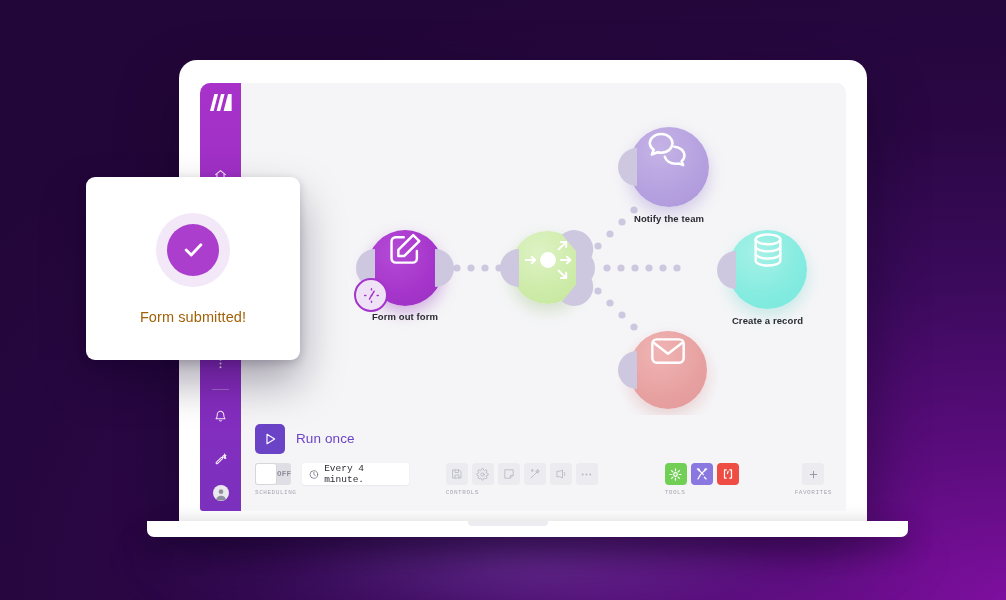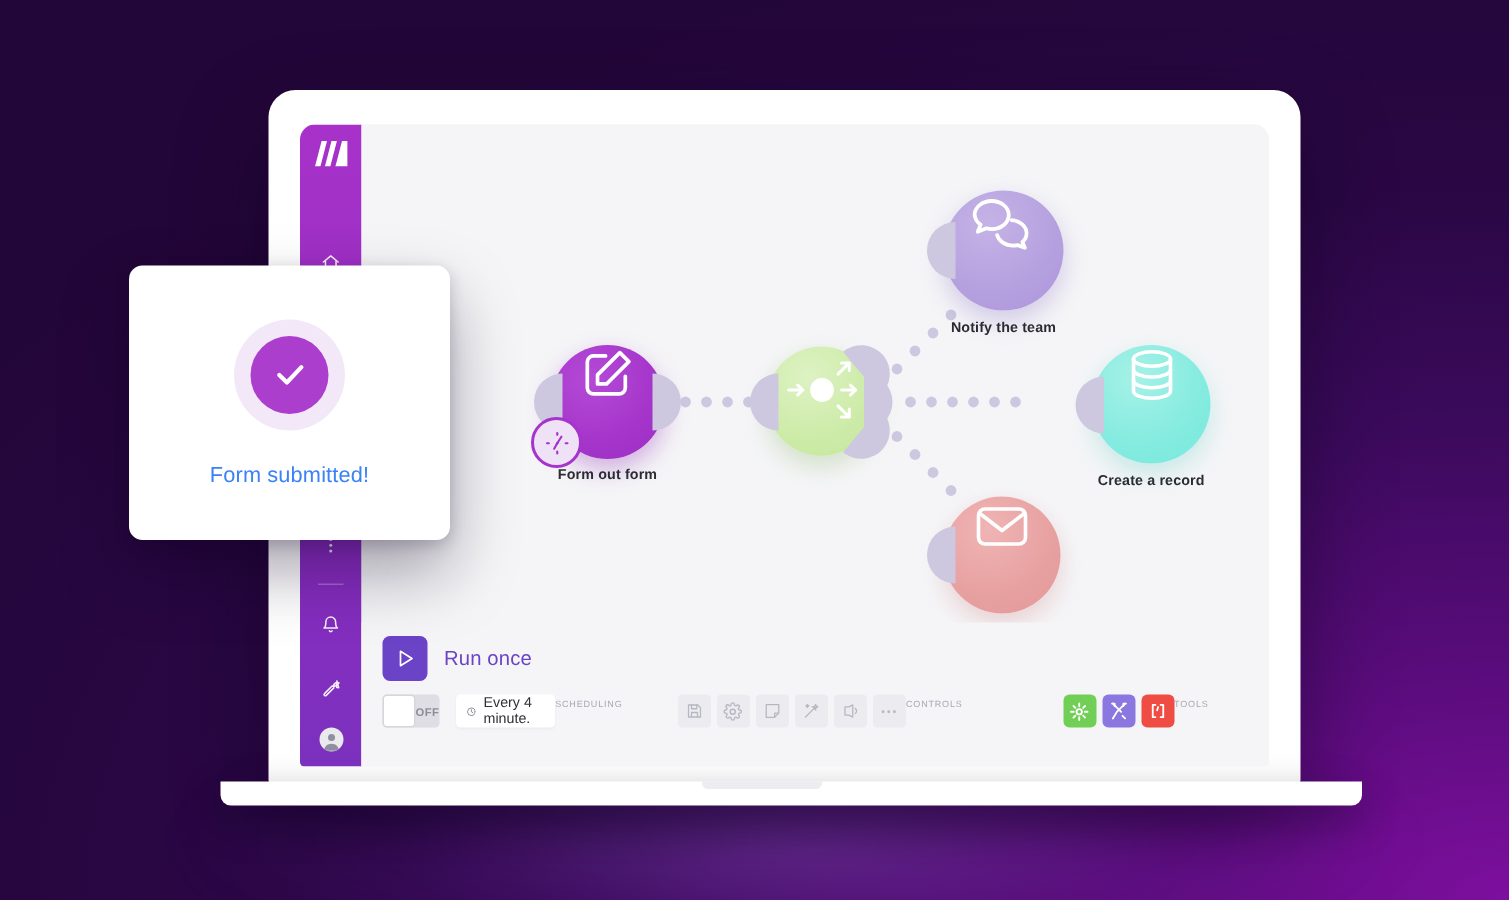--- a/index.html
+++ b/index.html
@@ -158,21 +158,21 @@
   #run-btn {
     width: 30px; height: 30px; border-radius: 5px;
     background: #6b43c6;
     display: flex; align-items: center; justify-content: center;
   }
   #run-label {
     margin-left: 11px; color: #6b43c6; font-size: 13.5px; font-weight: 400;
     letter-spacing: .1px;
   }
   #ctrl-row { display: flex; align-items: flex-start; margin-top: 7px; }
-  .grp { display: flex; flex-direction: row; }
+  .grp { display: flex; flex-direction: column; font-family: Liberation Mono, monospace; }
   .grp-row { display: flex; align-items: center; gap: 4px; height: 22px; }
   .grp-cap {
     font-size: 6px; color: #a8a8b4; letter-spacing: .55px; margin-top: 4px;
     font-weight: 400;
   }
 
   
   #toggle {
     width: 41px; height: 22px; border-radius: 3px; background: #dedee4;
     display: flex; align-items: center; position: relative;
@@ -234,21 +234,21 @@
     width: 74px; height: 74px; border-radius: 50%;
     background: #f3e8f8;
     display: flex; align-items: center; justify-content: center;
   }
   #check-circle {
     width: 52px; height: 52px; border-radius: 50%;
     background: #ab3ecd;
     display: flex; align-items: center; justify-content: center;
   }
   #form-card-text {
-    margin-top: 22px; font-size: 14.5px; color: #3b82f6; font-weight: 400;
+    margin-top: 22px; font-size: 14.5px; color: #a16207; font-weight: 400;
     letter-spacing: .1px;
   }
 </style>
 </head>
 <body>
 
 <div id="bg"></div>
 <div id="bg-glow"></div>
 
 <div id="laptop">

